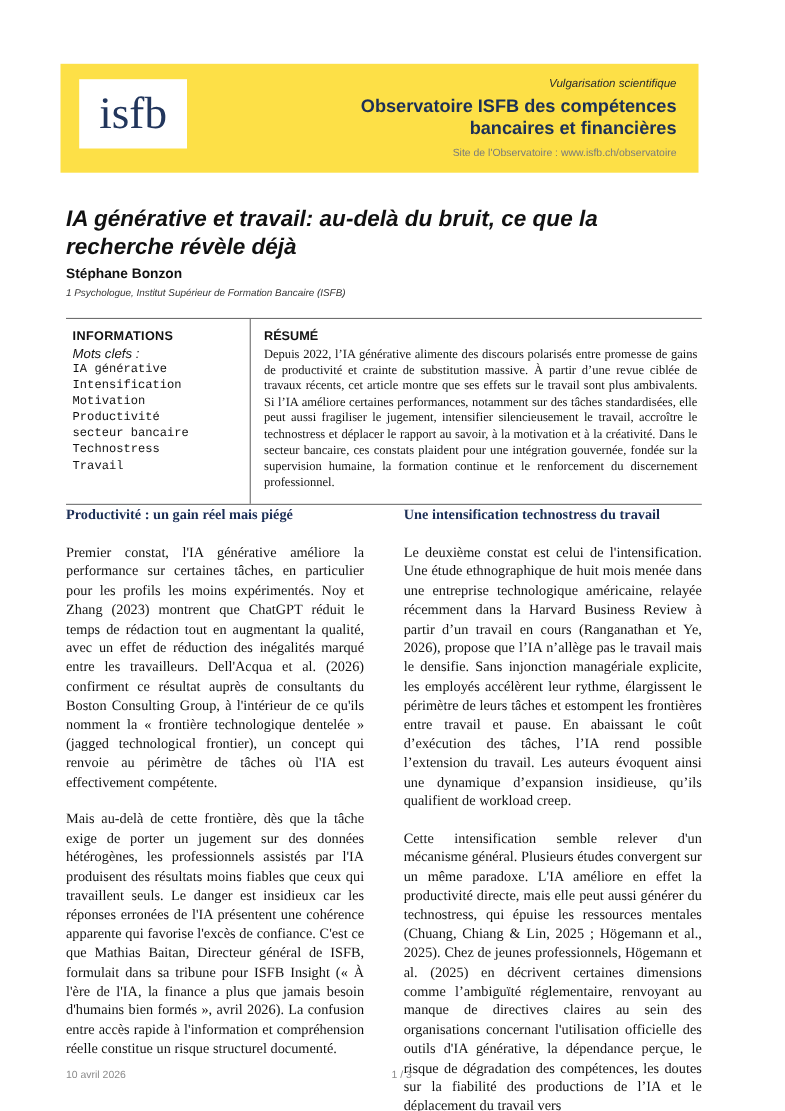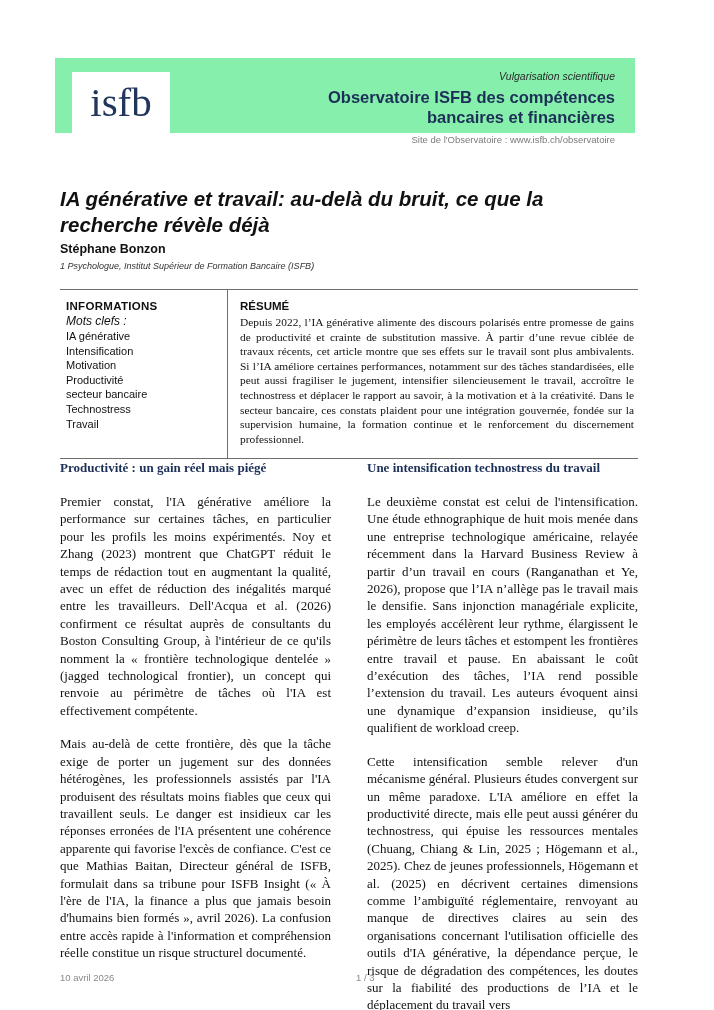--- a/index.html
+++ b/index.html
@@ -23,22 +23,22 @@
     height: 1010px;
     background: #ffffff;
   }
 
   
   .header-band {
     position: absolute;
     left: 55px;
     top: 58px;
     width: 580px;
-    height: 75px;
-    background: #86efac;
+    height: 99px;
+    background: #fde047;
   }
   .logo-box {
     position: absolute;
     left: 17px;
     top: 14px;
     width: 98px;
     height: 63px;
     background: #ffffff;
     display: flex;
     align-items: center;
@@ -157,21 +157,21 @@
     font-size: 12px;
     color: #111111;
     margin: 0 0 1px 0;
   }
   .kw-list {
     list-style: none;
     margin: 0;
     padding: 0;
   }
   .kw-list li {
-    font-family: Liberation Sans, sans-serif;
+    font-family: Liberation Mono, monospace;
     font-size: 11px;
     line-height: 14.6px;
     color: #111111;
   }
   .abstract {
     font-family: "Liberation Serif", serif;
     font-size: 11.4px;
     line-height: 14.6px;
     text-align: justify;
     color: #111111;

